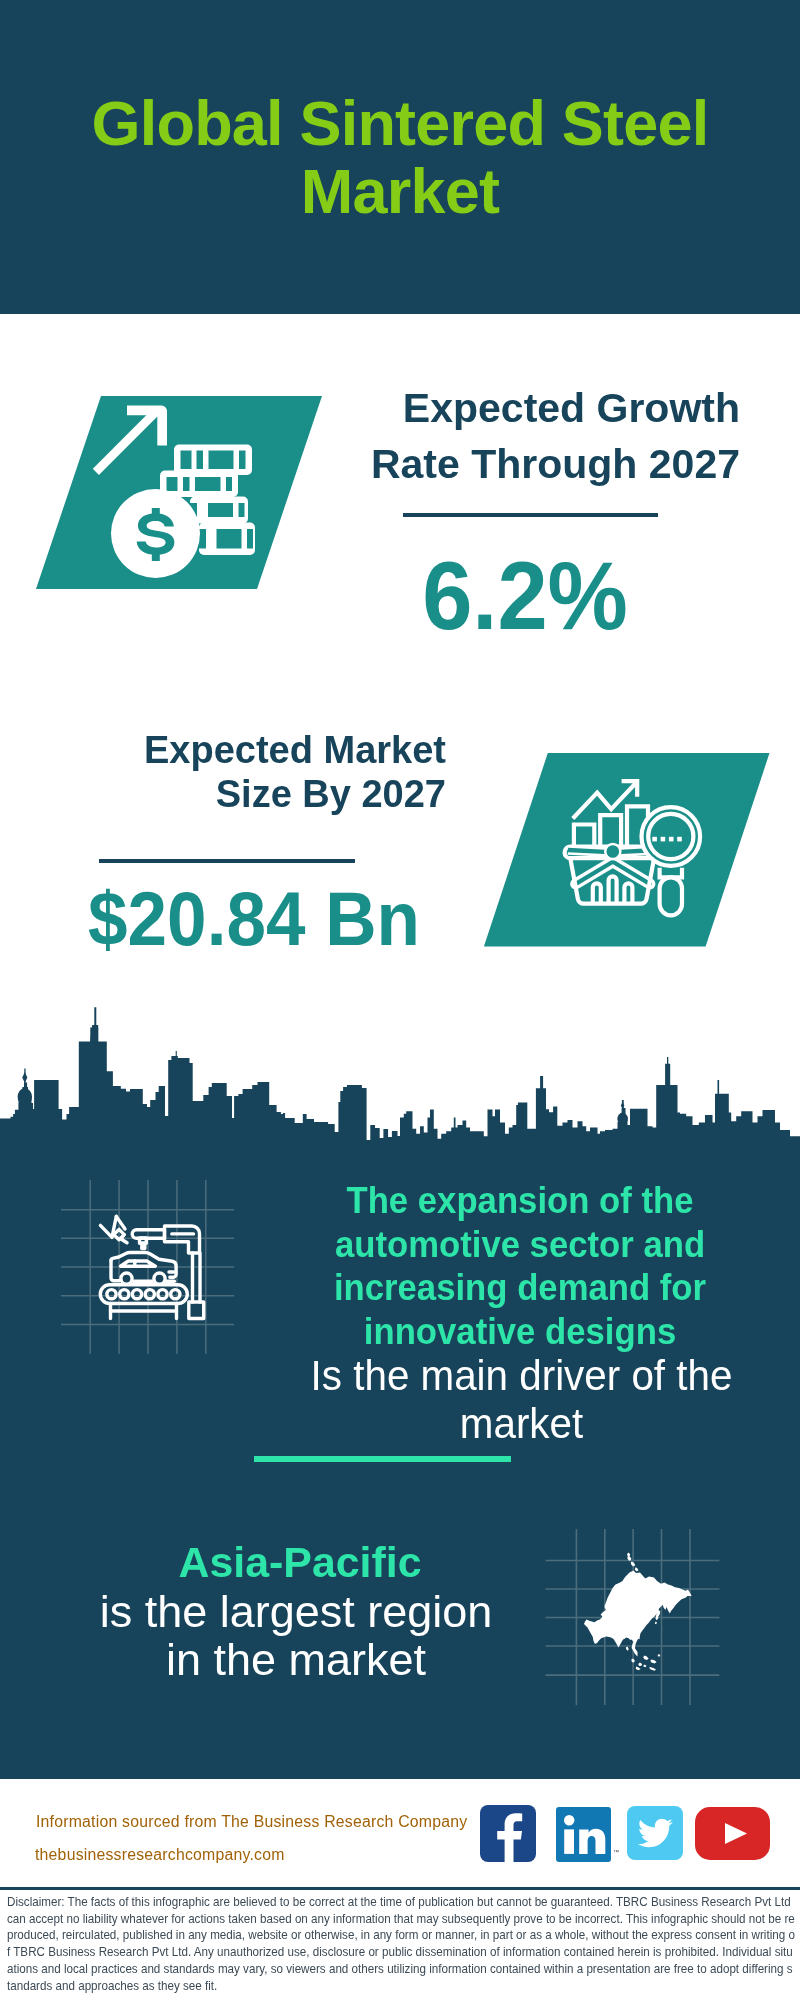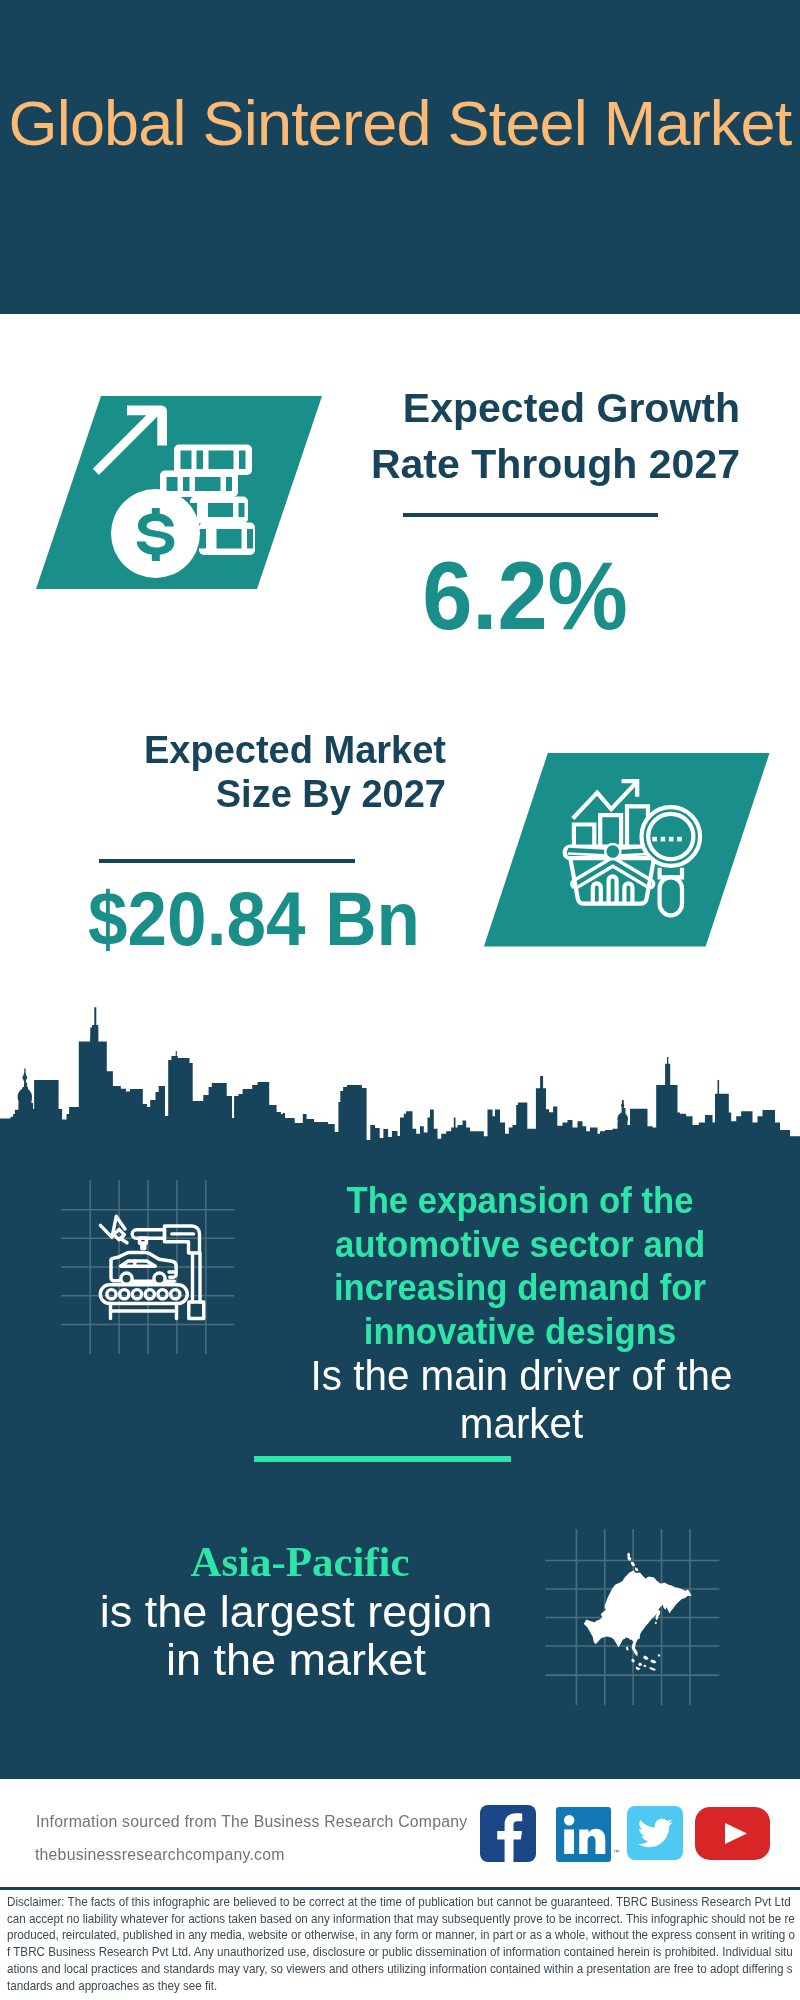--- a/index.html
+++ b/index.html
@@ -5,36 +5,36 @@
 <style>
   * { margin:0; padding:0; box-sizing:border-box; }
   html,body { width:800px; height:2000px; }
   body { font-family:"Liberation Sans", sans-serif; background:#fff; overflow:hidden;
          -webkit-font-smoothing:antialiased; }
   .page { position:relative; width:800px; height:2000px; background:#fff; }
 
   
   .header { position:absolute; left:0; top:0; width:800px; height:314px; background:#17445a; }
   .header h1 { position:absolute; left:0; top:89px; width:800px; text-align:center;
-     color:#fdba74; font-size:63px; font-weight:normal; line-height:68px; letter-spacing:-0.8px; }
+     color:#84cc16; font-size:63px; font-weight:bold; line-height:68px; letter-spacing:-0.8px; }
   .stat-title { position:absolute; color:#17445a; font-weight:bold; text-align:right; }
   .stat-rule { position:absolute; background:#17445a; height:4px; }
   .stat-value { position:absolute; color:#1a8f8a; font-weight:bold; text-align:center; }
 
   
   .icon { position:absolute; }
 
   
   .darkband { position:absolute; left:0; width:800px; background:#17445a; }
   .skyline { position:absolute; left:0; width:800px; }
   .grn { color:#2ee5a9; }
   .wht { color:#ffffff; }
   .blk-txt { position:absolute; text-align:center; }
   .grn-rule { position:absolute; background:#2ee5a9; height:4px; }
-  .srcline { position:absolute; color:#737373; }
+  .srcline { position:absolute; color:#a16207; }
   .disclaimer { position:absolute; color:#17445a; }
 </style>
 </head>
 <body>
 
 <div class="page">
 
   <div class="header">
     <h1>Global Sintered Steel Market</h1>
   </div>
@@ -218,21 +218,21 @@
   </svg>
 
   <div class="blk-txt" style="left:310px; top:1179px; width:420px; white-space:normal; transform:scaleX(0.928); transform-origin:center top;">
     <span class="grn" style="font-size:37.4px; font-weight:bold; line-height:43.5px;">The expansion of the automotive sector and increasing demand for innovative designs</span>
   </div>
   <div class="blk-txt" style="left:299px; top:1352px; width:445px; transform:scaleX(0.961); transform-origin:center top;">
     <span class="wht" style="font-size:42px; font-weight:normal; line-height:48px;">Is the main driver of the market</span>
   </div>
   <div class="grn-rule" style="left:254px; top:1456px; width:257px; height:6px;"></div>
 
-  <div class="blk-txt" style="left:90px; top:1538px; width:420px;font-family:Liberation Serif, serif;">
+  <div class="blk-txt" style="left:90px; top:1538px; width:420px;">
     <span class="grn" style="font-size:42.9px; font-weight:bold; line-height:48px;">Asia-Pacific</span>
   </div>
   <div class="blk-txt" style="left:91px; top:1588px; width:410px;">
     <span class="wht" style="font-size:45px; font-weight:normal; line-height:48px;">is the largest region in the market</span>
   </div>
 
   <svg class="icon" width="200" height="190" viewBox="540 1515 200 190" style="left:540px; top:1515px;">
     <g stroke="#4b6d7c" stroke-width="1.6" fill="none">
       <path d="M576.4,1529 V1705.6"></path>
         <path d="M604.8,1529 V1705.6"></path>

